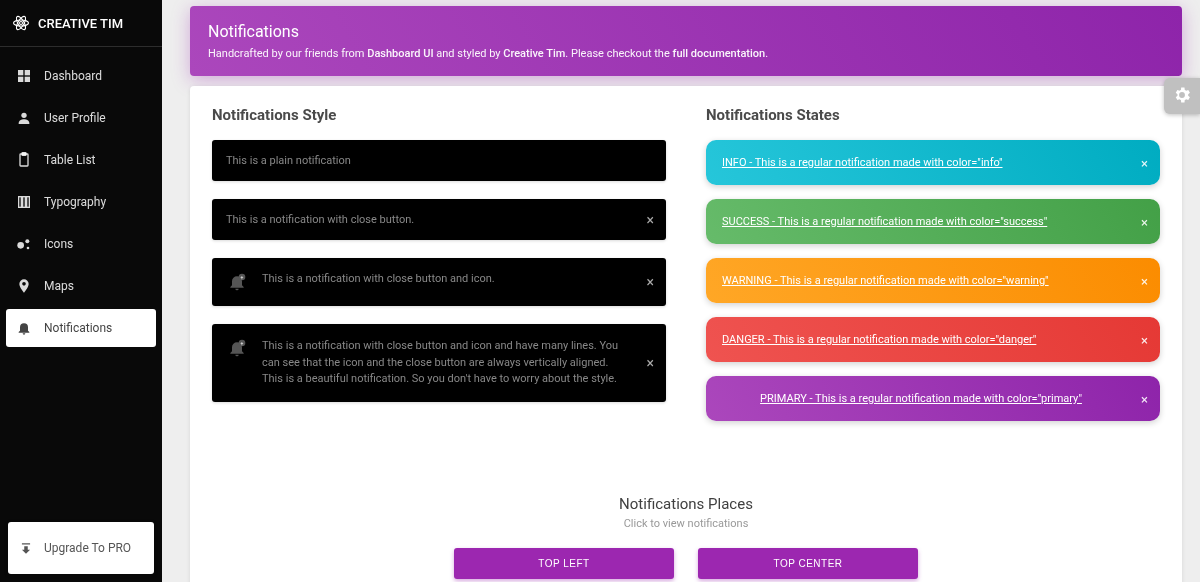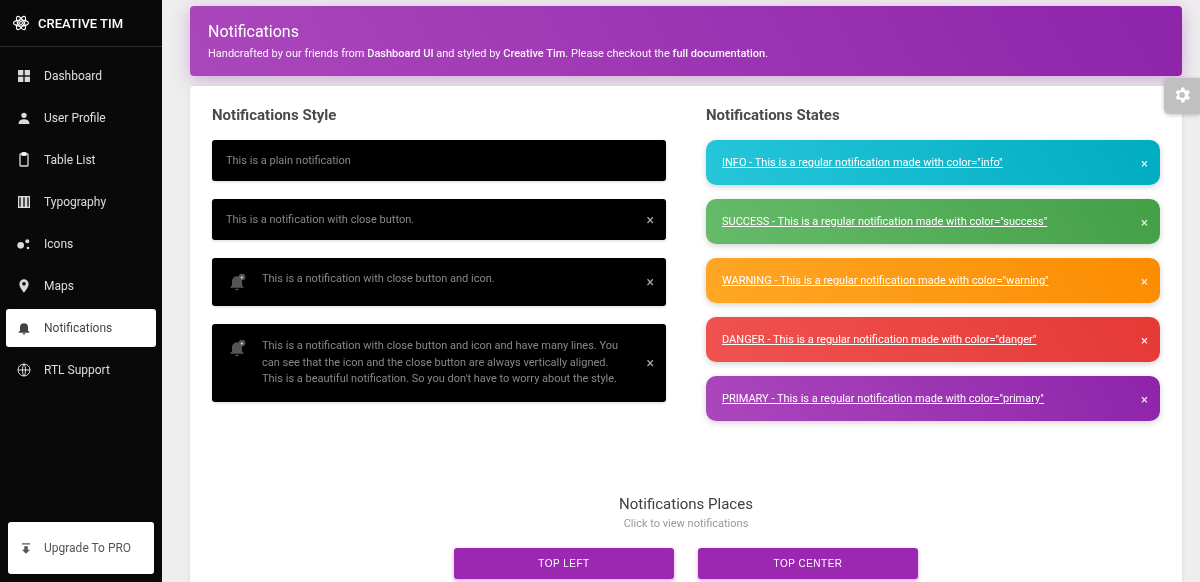--- a/index.html
+++ b/index.html
@@ -127,21 +127,21 @@
     position:relative;
     margin-bottom:14px;
     box-shadow:0 2px 6px rgba(0,0,0,.18);
     text-decoration:underline;
   }
   .alert .close { position:absolute; right:12px; top:50%; transform:translateY(-50%); cursor:pointer; font-size:13px; opacity:.9;}
   .alert-info    { background: linear-gradient(60deg,#26c6da,#00acc1); }
   .alert-success { background: linear-gradient(60deg,#66bb6a,#43a047); }
   .alert-warning { background: linear-gradient(60deg,#ffa726,#fb8c00); }
   .alert-danger  { background: linear-gradient(60deg,#ef5350,#e53935); }
-  .alert-primary { background: linear-gradient(60deg,#ab47bc,#8e24aa); }
+  .alert-primary { background: linear-gradient(60deg,#ab47bc,#8e24aa); text-align: center; }
 
   .places { text-align:center; margin-top:60px; }
   .places-title { font-size:15px; color:#404040; margin-bottom:4px; font-weight:400;}
   .places-sub { font-size:11px; color:#999; margin-bottom:18px;}
   .btn-row { display:flex; justify-content:center; gap:24px; margin-bottom:14px;}
   .btn-place {
     background:#9c27b0;
     color:#fff;
     border:none;
     text-transform:uppercase;
@@ -244,29 +244,20 @@
         <span>Maps</span>
       </div>
       <div class="nav-item active">
         <span class="nav-ico">
             <svg width="16" height="16" viewBox="0 0 24 24" fill="currentColor">
               <path d="M12 22a2 2 0 002-2h-4a2 2 0 002 2zm6-6V11a6 6 0 10-12 0v5l-2 2v1h16v-1l-2-2z"></path>
             </svg>
           </span>
         <span>Notifications</span>
       </div>
-      <div class="nav-item">
-        <span class="nav-ico">
-            <svg width="16" height="16" viewBox="0 0 24 24" fill="none" stroke="currentColor" stroke-width="1.5">
-              <circle cx="12" cy="12" r="9"></circle>
-              <path d="M3 12h18M12 3c3 3 3 15 0 18M12 3c-3 3-3 15 0 18"></path>
-            </svg>
-          </span>
-        <span>RTL Support</span>
-      </div>
     </nav>
     <div class="upgrade-box">
       <span class="nav-ico" style="color:#555;">
           <svg width="14" height="14" viewBox="0 0 24 24" fill="currentColor">
             <path d="M5 20h14v-2H5v2zm7-18L5 9h4v6h6V9h4l-7-7z" transform="rotate(180 12 12)"></path>
           </svg>
         </span>
       <span>Upgrade To PRO</span>
     </div>
   </aside>

